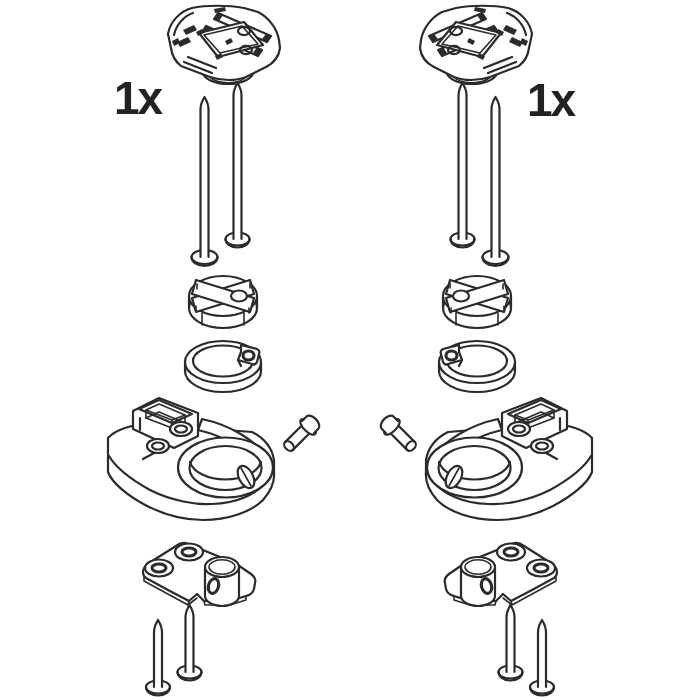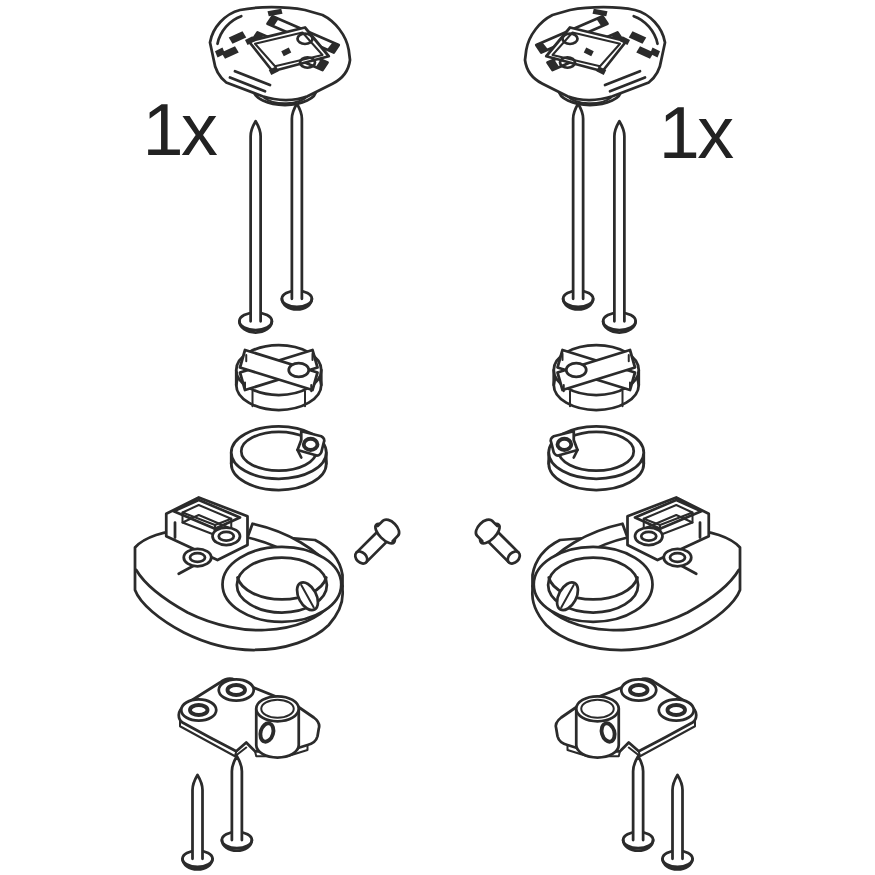--- a/index.html
+++ b/index.html
@@ -6,21 +6,21 @@
   html,body{margin:0;padding:0;background:#e8e8e8;}
   .canvas{position:relative;width:700px;height:700px;background:var(--bg);overflow:hidden;
           font-family:"Liberation Sans",sans-serif;}
   svg{position:absolute;inset:0;}
   
   .s{stroke:var(--line);stroke-width:2.2;fill:none;stroke-linecap:round;stroke-linejoin:round;}
   .f{fill:#ffffff;}
   .k{fill:var(--line);stroke:none;}
   .s3{stroke-width:3.1;}
   .s16{stroke-width:1.6;}
-  .qty{position:absolute;font-weight:400;font-size:59px;line-height:1;color:#222;
+  .qty{position:absolute;font-weight:700;font-size:46px;line-height:1;color:#222;
        letter-spacing:-2px;user-select:none;}
   .qty-left{left:114px;top:75px;}
   .qty-right{left:527px;top:77px;}
 </style>
 </head>
 <body>
 
 <div class="canvas">
 
   <svg width="700" height="700" viewBox="0 0 700 700" xmlns="http://www.w3.org/2000/svg" xmlns:xlink="http://www.w3.org/1999/xlink">

